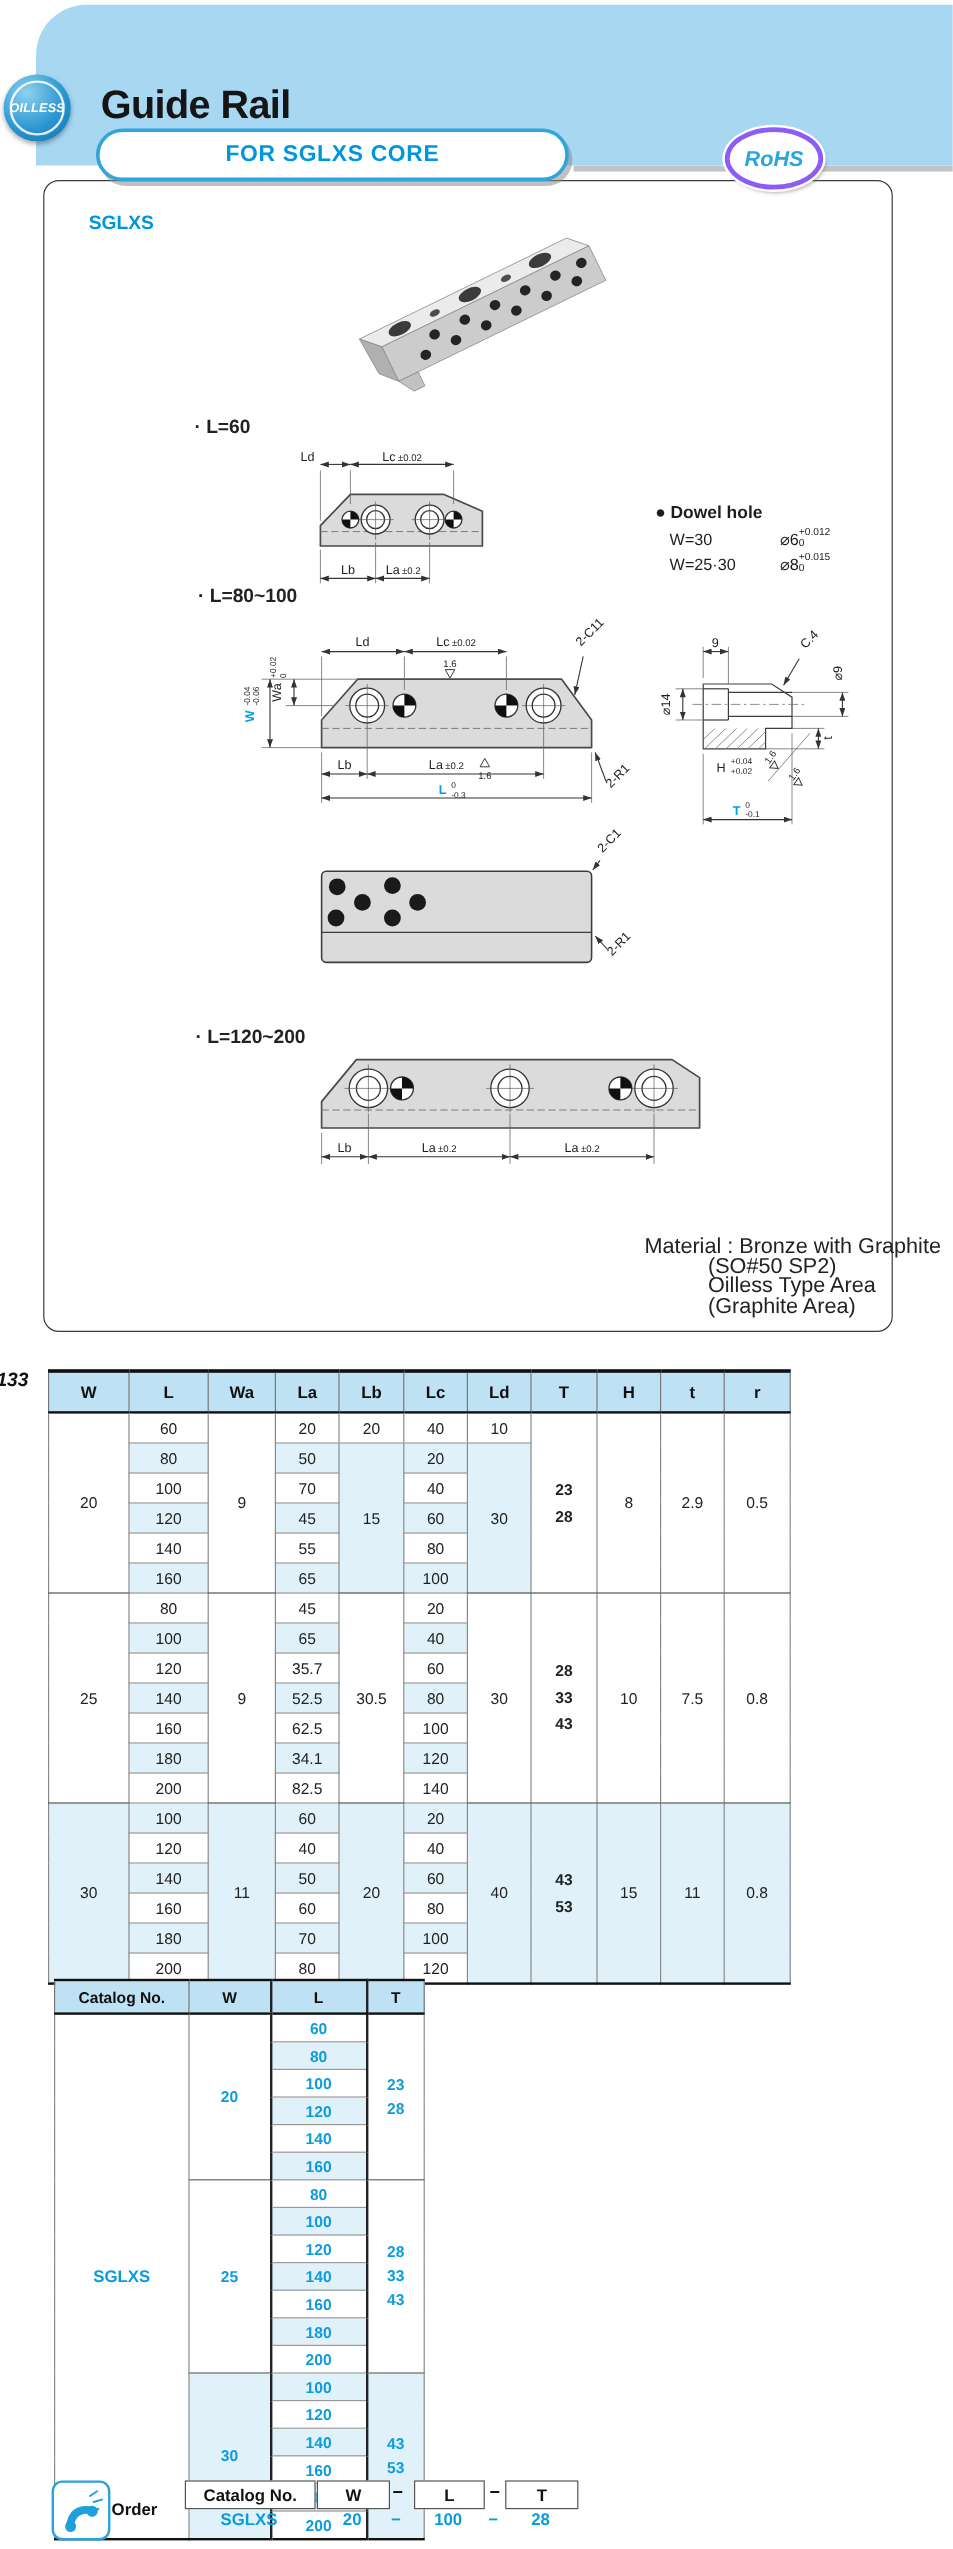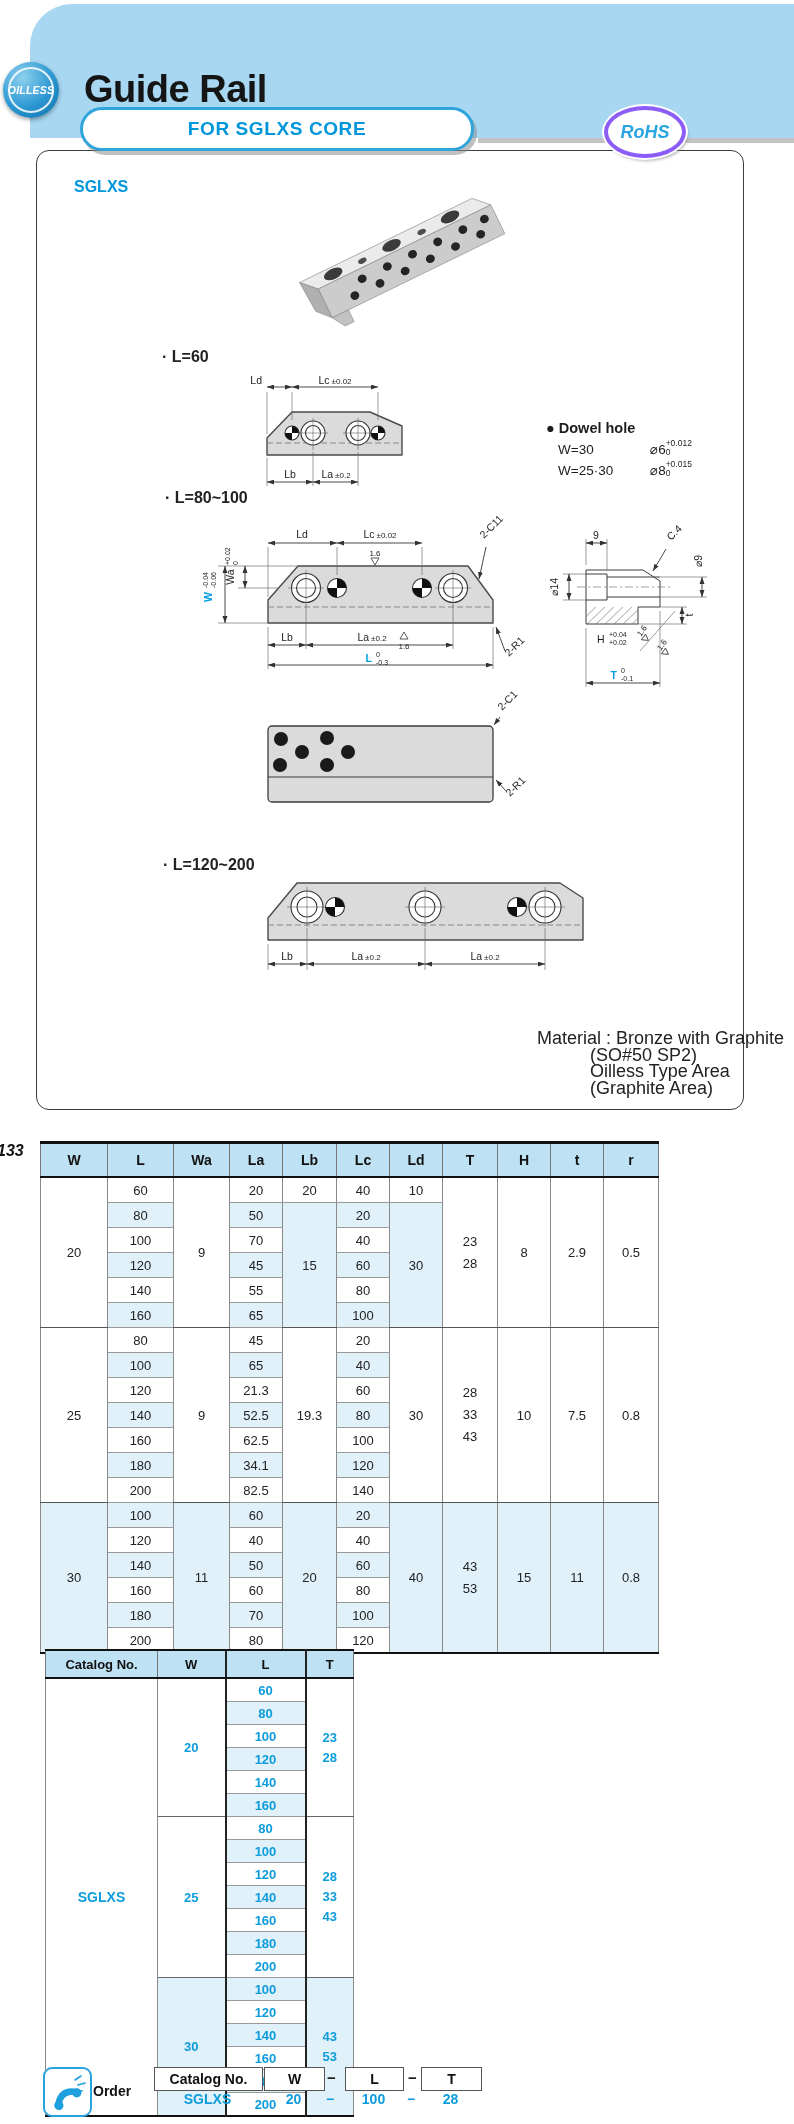--- a/index.html
+++ b/index.html
@@ -8,21 +8,21 @@
   .abs{position:absolute;}
 
   
   .band{left:30px;top:4px;right:0;height:134px;background:#A7D7F1;border-top-left-radius:42px;}
   .band-shadow{left:478px;top:138px;width:316px;height:5px;background:#C3C3C3;}
   .logo{left:3px;top:62px;width:56px;height:56px;border-radius:50%;
         background:radial-gradient(circle at 35% 28%,#8ED1EE,#2B97D2 55%,#0E6FA9);
         box-shadow:0 2px 4px rgba(0,0,0,.35);display:flex;align-items:center;justify-content:center;}
   .logo-ring{position:absolute;inset:5px;border:2px solid rgba(255,255,255,.85);border-radius:50%;}
   .logo-text{color:#fff;font-weight:bold;font-style:italic;font-size:10.5px;letter-spacing:.2px;z-index:2;}
-  .title{left:84px;top:68px;font-size:38px;font-weight:800;color:#151515;letter-spacing:-.5px;}
+  .title{left:84px;top:68px;font-size:33px;font-weight:800;color:#151515;letter-spacing:-.5px;}
   .pill{left:80px;top:107px;width:388px;height:38px;background:#fff;border:3.5px solid #2FA5DC;
         border-radius:22px;box-shadow:3px 4px 0 rgba(140,140,140,.55);
         display:flex;align-items:center;justify-content:center;z-index:3;}
   .pill span{color:#0096DC;font-weight:800;font-size:19px;letter-spacing:.6px;}
   .rohs{left:604px;top:106px;width:74px;height:44px;border-radius:50%;background:#fff;
         border:4px solid #8b5cf6;box-shadow:0 0 0 2px #fff,2px 3px 3px rgba(120,120,120,.5);
         display:flex;align-items:center;justify-content:center;z-index:4;}
   .rohs span{color:#29A6E0;font-weight:800;font-style:italic;font-size:18px;}
 
   
@@ -63,21 +63,21 @@
   table{border-collapse:collapse;table-layout:fixed;}
   #dimtable{left:40px;top:1141px;width:618px;position:absolute;
             border-left:1.5px solid #333;border-right:1.5px solid #333;border-bottom:2.6px solid #111;}
   #dimtable th{background:#BEE1F4;border:1px solid #777;border-top:3px solid #111;border-bottom:2.6px solid #111;
                height:30px;font-size:14px;color:#111;}
   #dimtable td{border-left:1px solid #8a8a8a;border-right:1px solid #8a8a8a;height:22px;
                text-align:center;font-size:13px;color:#222;background:transparent;}
   #dimtable td.bx{border-bottom:1px solid #9a9a9a;}
   #dimtable td.mg{border-bottom:1.2px solid #555;}
   tr.stripe{background:#E0F1FA;}
-  .tstack div{line-height:22px;}
+  .tstack div{line-height:22px;font-weight:bold;}
 
   #cattable{left:45px;top:1649px;width:308px;position:absolute;
             border-left:1.2px solid #333;border-right:1.2px solid #333;border-bottom:2.6px solid #111;}
   #cattable th{background:#BEE1F4;border:1px solid #777;border-top:2.6px solid #111;border-bottom:2.6px solid #111;
                height:24px;font-size:13px;color:#111;}
   #cattable td{border-left:1px solid #8a8a8a;border-right:1px solid #8a8a8a;height:20px;text-align:center;
                font-size:13px;font-weight:bold;color:#0D9CDB;}
   #cattable .lc{border-left:2.2px solid #222;border-right:2.2px solid #222;}
   #cattable td.bx{border-bottom:1px solid #9a9a9a;}
   #cattable td.mg{border-bottom:1.1px solid #666;}
@@ -527,40 +527,40 @@
       <tr class="stripe">
         <td class="bx">160</td>
         <td class="bx">65</td>
         <td class="bx">100</td>
       </tr>
       <tr>
         <td class="mg" rowspan="7">25</td>
         <td class="bx">80</td>
         <td class="mg" rowspan="7">9</td>
         <td class="bx">45</td>
-        <td class="mg" rowspan="7">19.3</td>
+        <td class="mg" rowspan="7">30.5</td>
         <td class="bx">20</td>
         <td class="mg" rowspan="7">30</td>
         <td class="mg tstack" rowspan="7">
           <div>28</div>
           <div>33</div>
           <div>43</div>
         </td>
         <td class="mg" rowspan="7">10</td>
         <td class="mg" rowspan="7">7.5</td>
         <td class="mg" rowspan="7">0.8</td>
       </tr>
       <tr class="stripe">
         <td class="bx">100</td>
         <td class="bx">65</td>
         <td class="bx">40</td>
       </tr>
       <tr>
         <td class="bx">120</td>
-        <td class="bx">21.3</td>
+        <td class="bx">35.7</td>
         <td class="bx">60</td>
       </tr>
       <tr class="stripe">
         <td class="bx">140</td>
         <td class="bx">52.5</td>
         <td class="bx">80</td>
       </tr>
       <tr>
         <td class="bx">160</td>
         <td class="bx">62.5</td>

